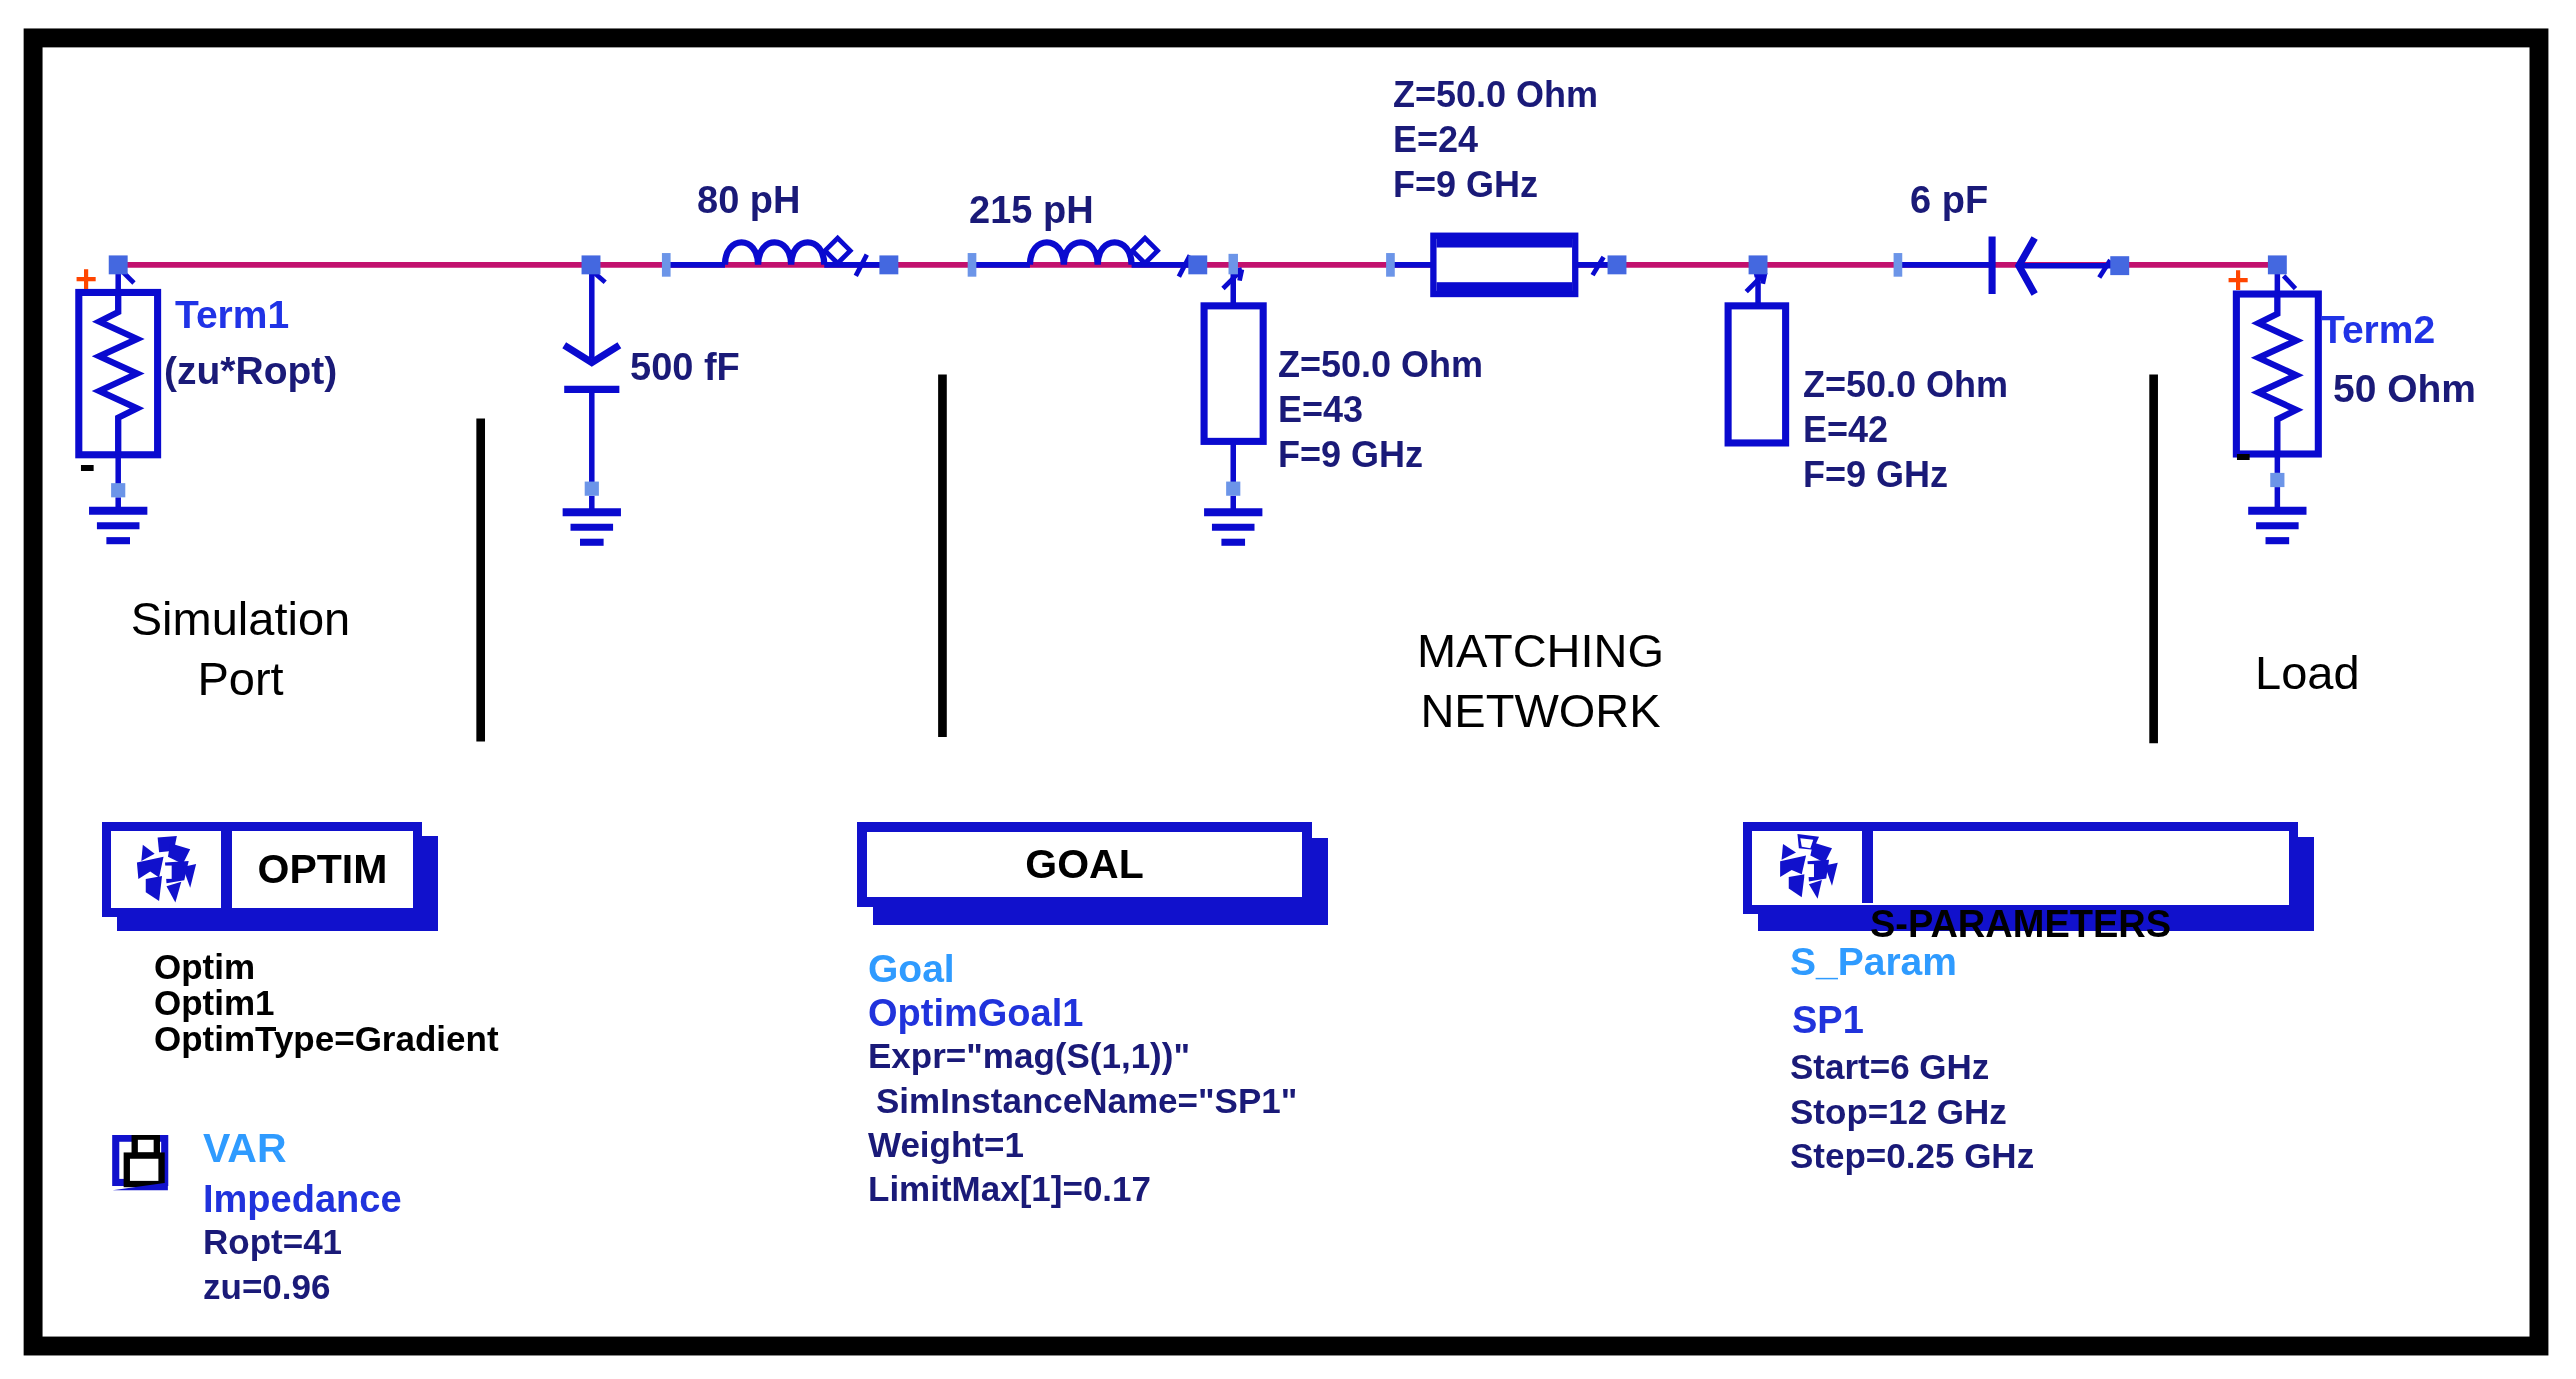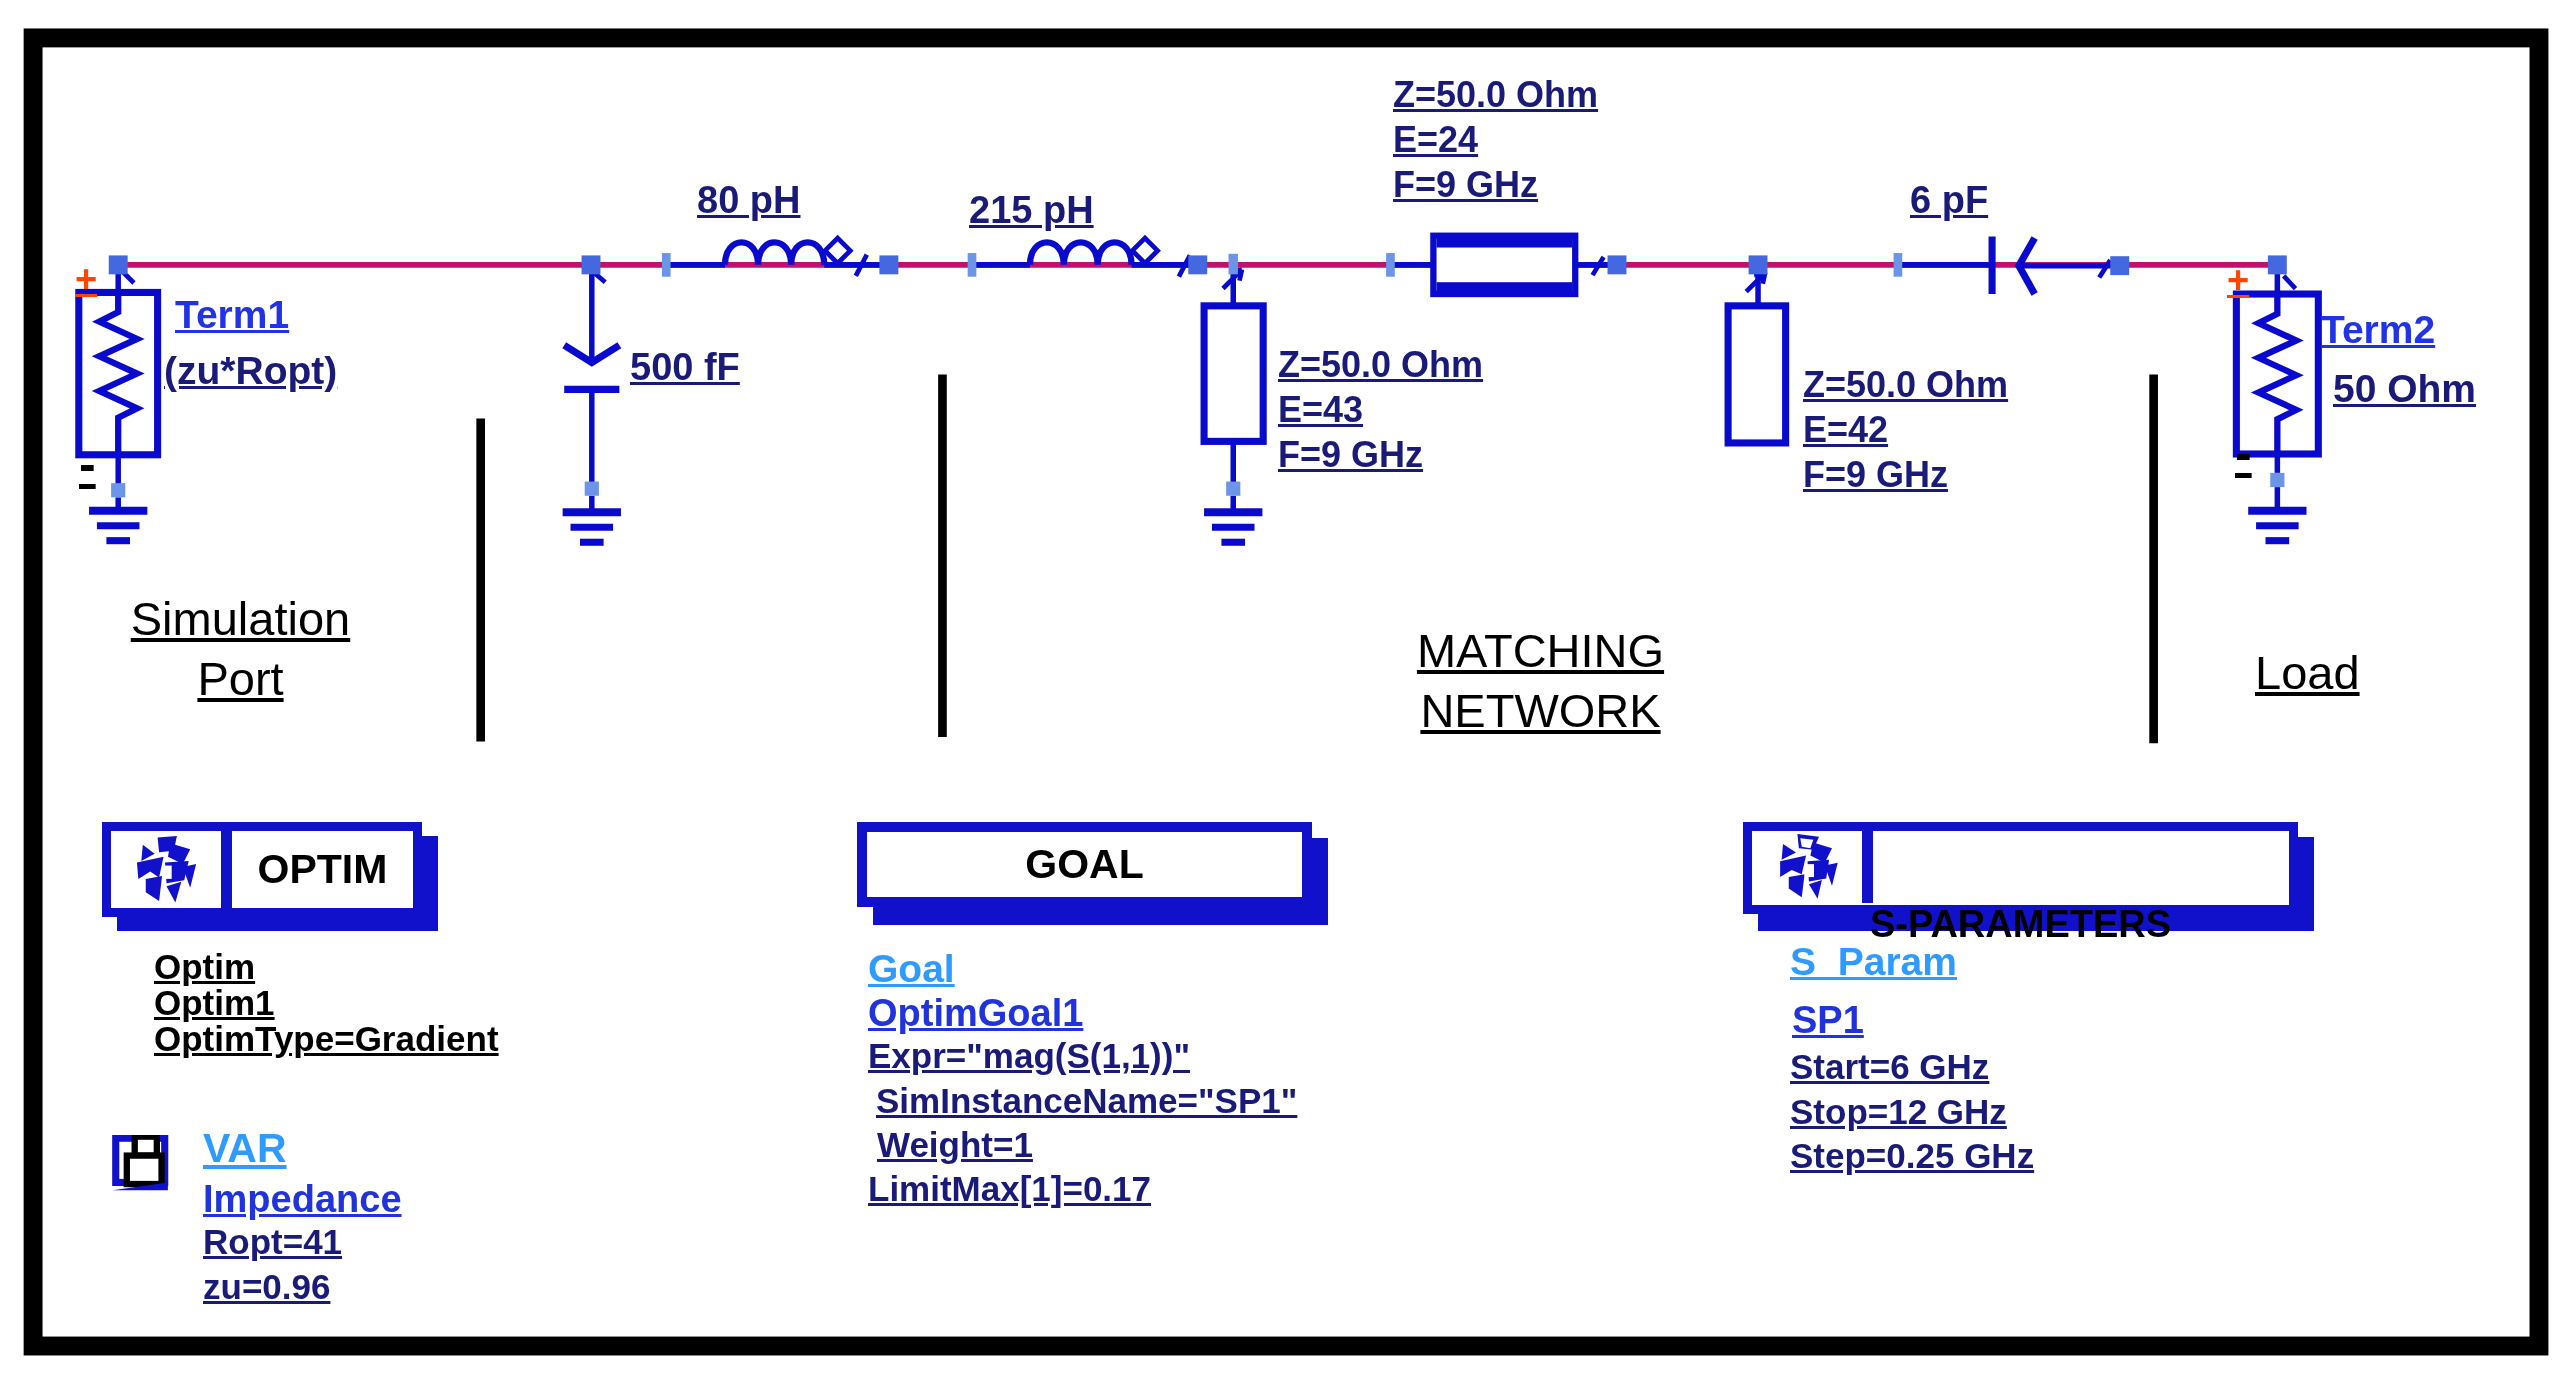--- a/index.html
+++ b/index.html
@@ -4,21 +4,21 @@
 <style>
   html,body{margin:0;padding:0;background:#ffffff;}
   #canvas{
     position:relative;
     width:2576px;height:1380px;
     background:#ffffff;
     font-family:"Liberation Sans", sans-serif;
     overflow:hidden;
   }
   #schem-svg{position:absolute;left:0;top:0;}
-  .txt{position:absolute;white-space:pre-line;line-height:1.18;text-decoration:underline;}
+  .txt{position:absolute;white-space:pre-line;line-height:1.18;}
   .bold{font-weight:bold;}
   .navy{color:#1A1A78;}
   .cname{color:#2033E6;}
   .inst{color:#2033DC;}
   .ctype{color:#2F9BFF;}
   .black{color:#000000;}
   .plus{color:#FF4500;font-weight:bold;}
   .section{color:#000;text-align:center;font-size:47px;line-height:60px;}
   .val{font-size:38px;font-weight:bold;color:#1A1A78;}
   .params{font-size:36px;line-height:45px;font-weight:bold;color:#1A1A78;}
@@ -225,21 +225,21 @@
   <div class="blk-shadow" style="left:873px;top:838px;width:455px;height:87px;"></div>
   <div class="blk" style="left:857px;top:822px;width:435px;height:65px;border-width:10.2px;">
     <div class="label-cell">
       <span style="font-size:41px;">GOAL</span>
     </div>
   </div>
   <div class="txt ctype bold" style="left:868px;top:946px;font-size:39px;">Goal</div>
   <div class="txt inst bold" style="left:868px;top:991px;font-size:38px;">OptimGoal1</div>
   <div class="txt pline" style="left:868px;top:1035px;">Expr="mag(S(1,1))"</div>
   <div class="txt pline" style="left:876px;top:1080px;">SimInstanceName="SP1"</div>
-  <div class="txt pline" style="left:868px;top:1124px;margin-left:9px;">Weight=1</div>
+  <div class="txt pline" style="left:868px;top:1124px;">Weight=1</div>
   <div class="txt pline" style="left:868px;top:1168px;">LimitMax[1]=0.17</div>
 
   <div class="blk-shadow" style="left:1758px;top:837px;width:556px;height:94px;"></div>
   <div class="blk" style="left:1743px;top:822px;width:537px;height:74px;flex-direction:column;">
     <div class="icon-cell">
       <svg width="79" height="72" viewBox="0 0 100 100">
         <g fill="#1111CC">
           <polygon points="36,4 66,8 58,26 38,24"></polygon>
           <polygon points="16,18 34,30 14,40"></polygon>
           <polygon points="58,16 84,24 74,44 54,34"></polygon>

